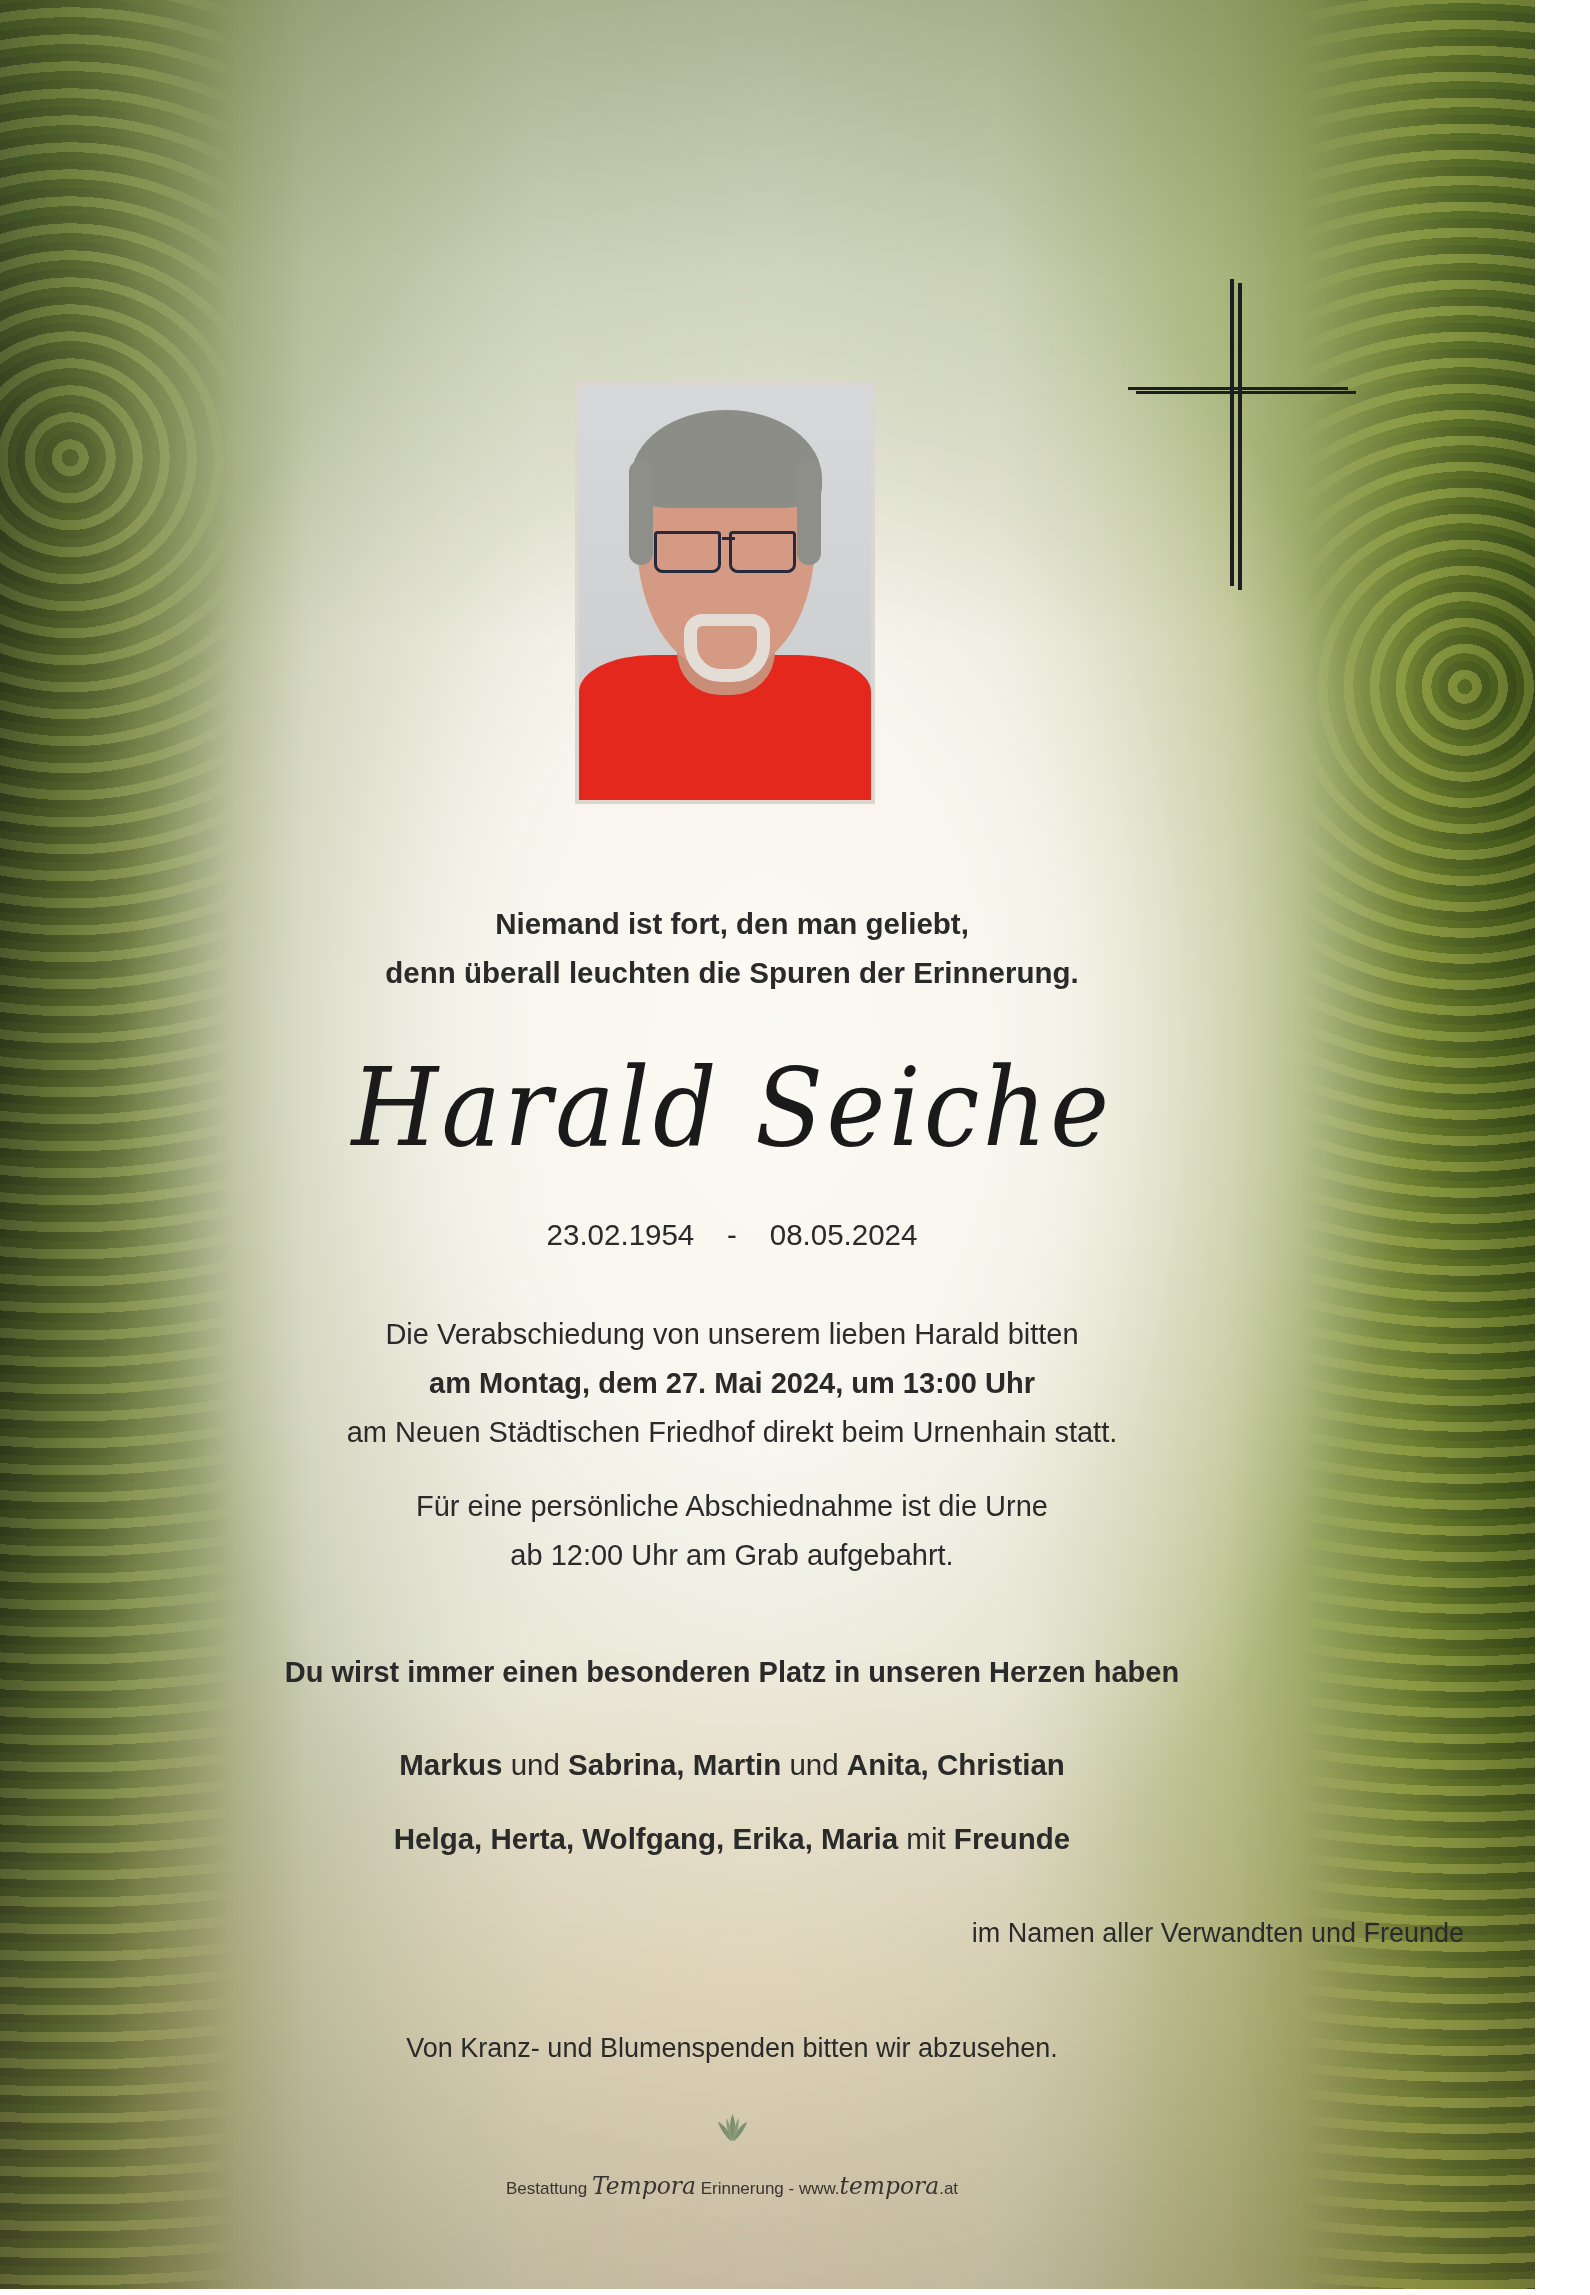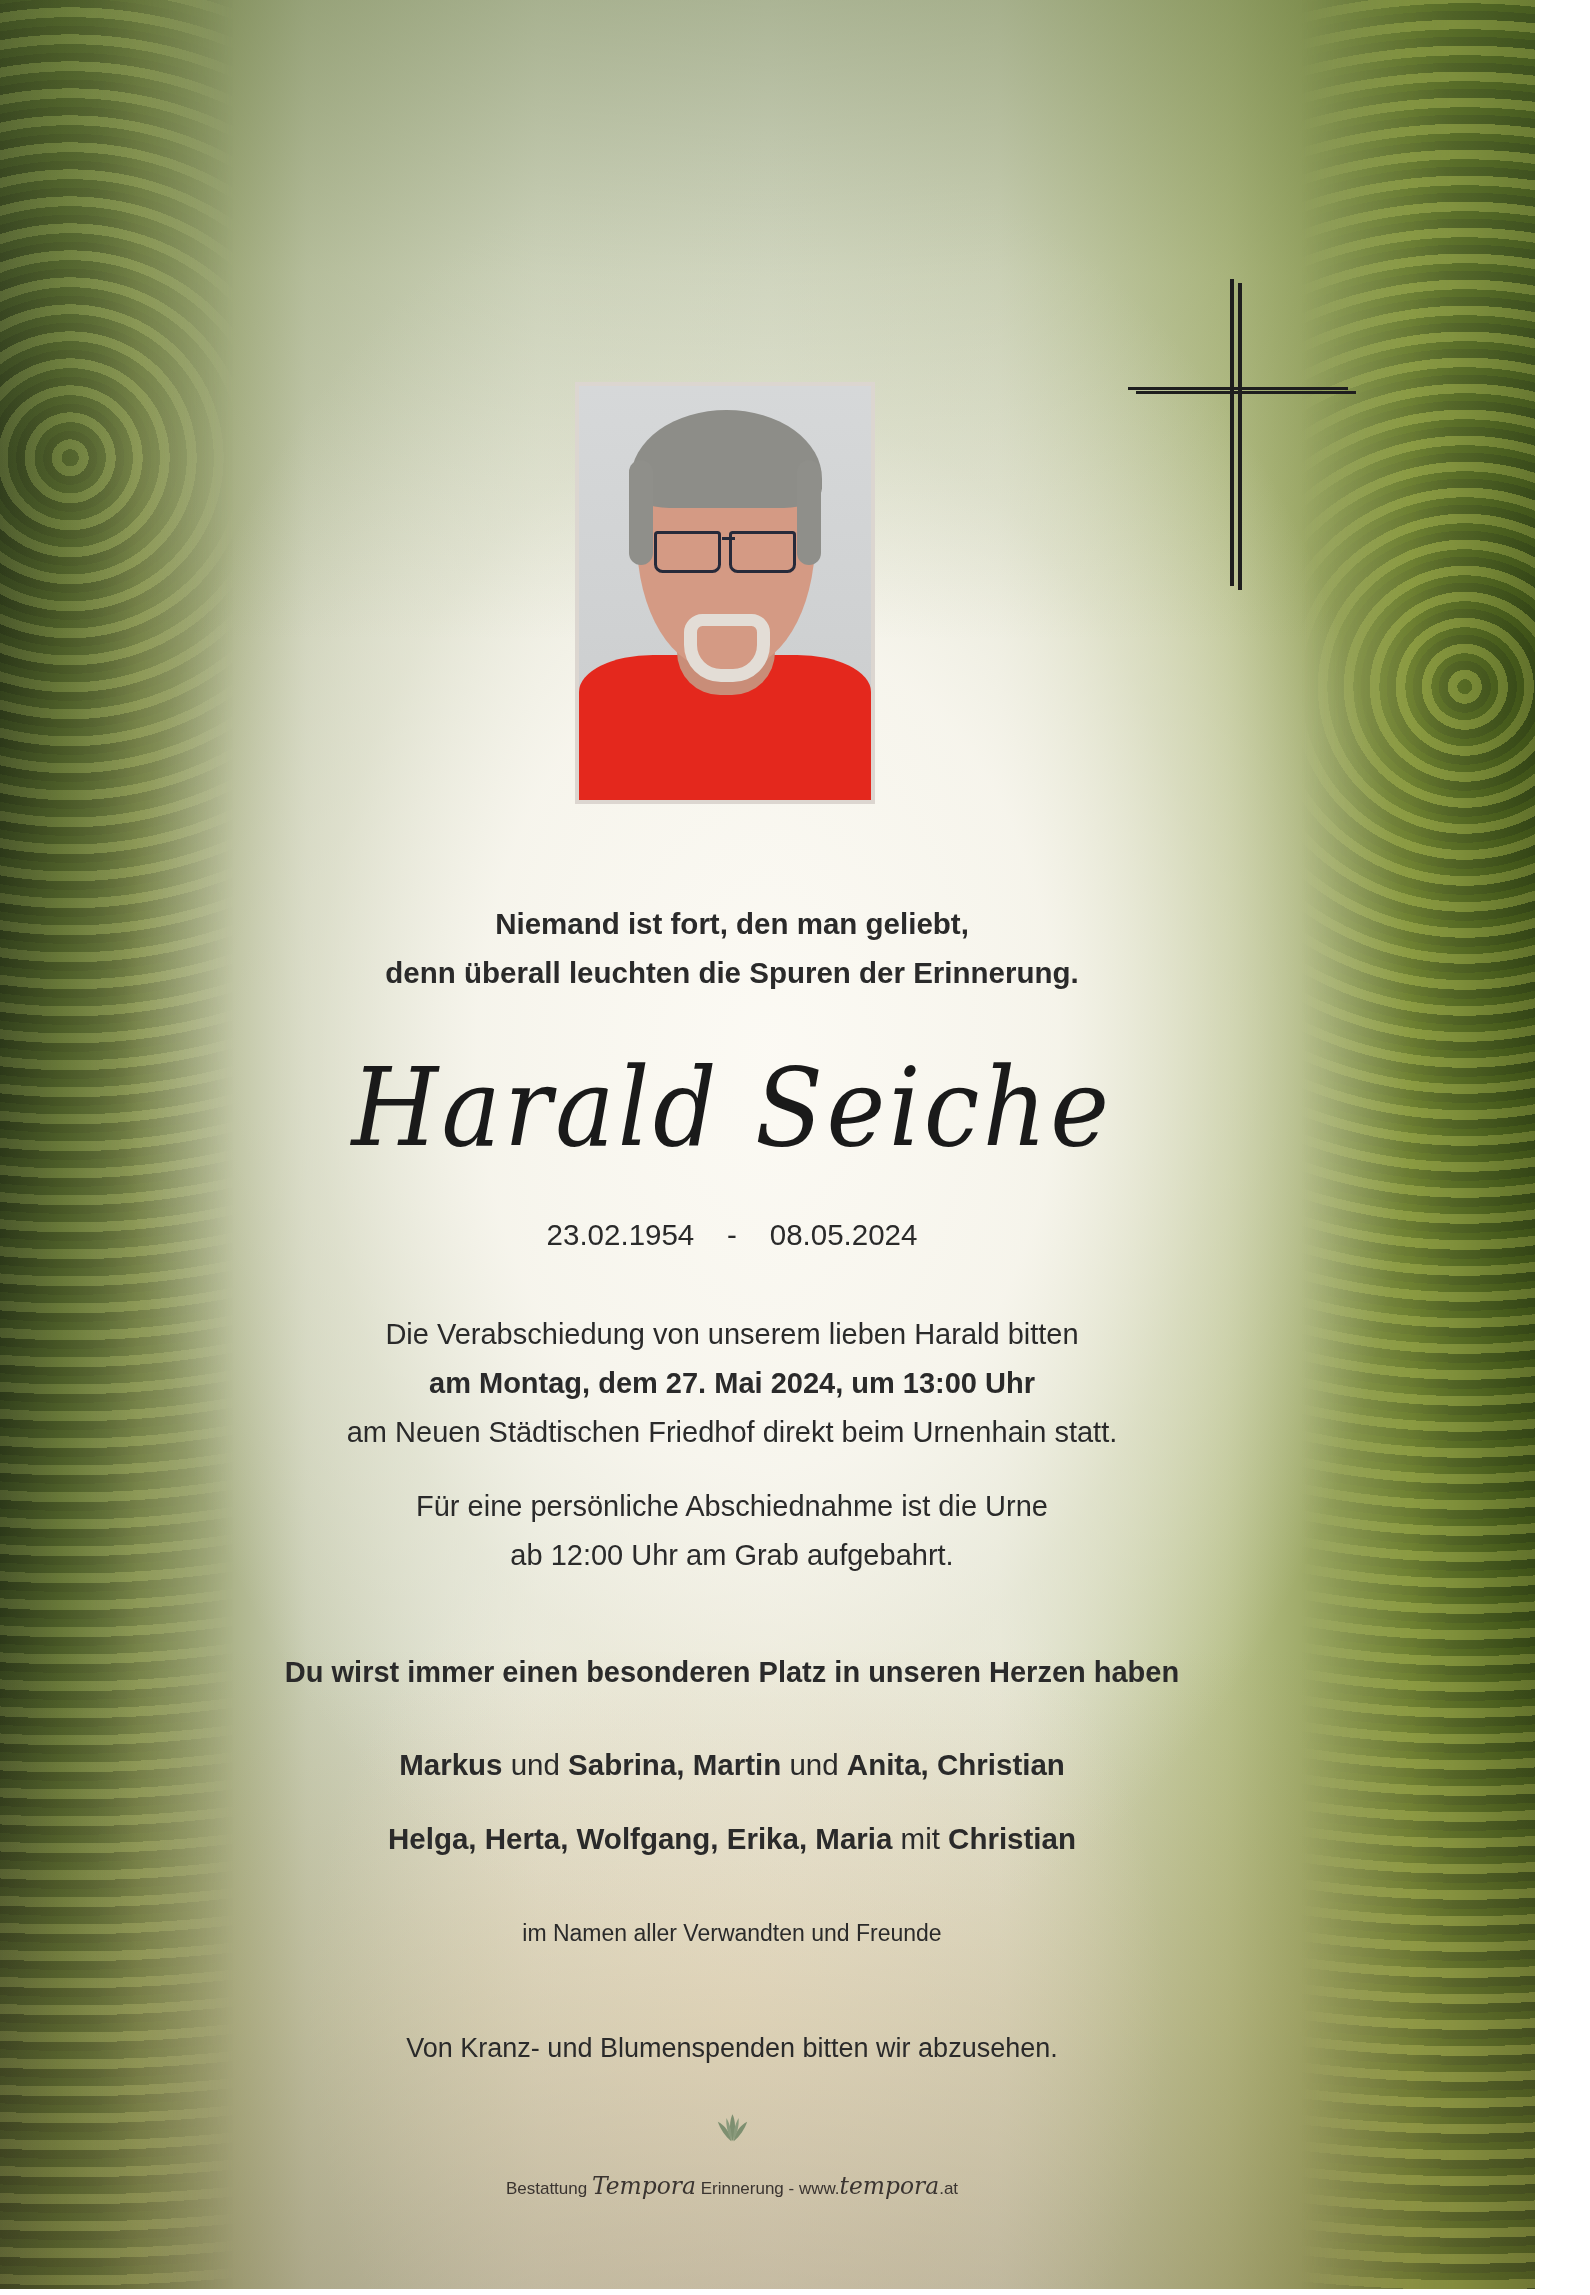--- a/index.html
+++ b/index.html
@@ -69,21 +69,21 @@
   .name {
     top: 1040px; font-family: "DejaVu Serif", "Liberation Serif", serif; font-style: italic;
     font-size: 108px; letter-spacing: 3.7px; color: #1a1a1a; line-height: 135px; transform: scaleX(0.92);
   }
   .dates { top: 1213px; font-size: 29.5px; line-height: 43px; text-align: center; }
   .ceremony { top: 1310px; font-size: 29px; line-height: 49px; }
   .urne { top: 1482px; font-size: 29px; line-height: 49px; }
   .heart { top: 1651px; font-size: 29px; line-height: 43px; font-weight: bold; }
   .family1 { top: 1743px; font-size: 29.5px; line-height: 43px; }
   .family2 { top: 1817px; font-size: 29.5px; line-height: 43px; }
-  .namens { top: 1912px; font-size: 23px; line-height: 43px; }
+  .namens { top: 1912px; font-size: 27px; line-height: 43px; text-align: right; }
   .spenden { top: 2027px; font-size: 27px; line-height: 43px; }
 
   .lotus { position: absolute; left: 713px; top: 2113px; width: 39px; height: 29.5px; }
   .footer { top: 2171px; font-size: 17px; line-height: 31px; color: #3a3430; }
   .footer .script { font-family: "DejaVu Serif", serif; font-style: italic; font-size: 23.4px; margin-top: 12px; }
 </style>
 </head>
 <body>
 
 <div class="card">
@@ -138,21 +138,21 @@
     <div>ab 12:00 Uhr am Grab aufgebahrt.</div>
   </div>
 
   <div class="text-block heart">Du wirst immer einen besonderen Platz in unseren Herzen haben</div>
 
   <div class="text-block family1">
     <span class="bold">Markus</span><span> und </span><span class="bold">Sabrina, Martin</span><span> und </span><span class="bold">Anita, Christian</span>
   </div>
 
   <div class="text-block family2">
-    <span class="bold">Helga, Herta, Wolfgang, Erika, Maria</span><span> mit </span><span class="bold">Christian</span>
+    <span class="bold">Helga, Herta, Wolfgang, Erika, Maria</span><span> mit </span><span class="bold">Freunde</span>
   </div>
 
   <div class="text-block namens">im Namen aller Verwandten und Freunde</div>
 
   <div class="text-block spenden">Von Kranz- und Blumenspenden bitten wir abzusehen.</div>
 
   <svg class="lotus" viewBox="0 0 64 48">
     <path d="M32 46 C26 30 27 12 32 2 C37 12 38 30 32 46 Z" fill="#7d8f70"></path>
     <path d="M30 46 C20 38 12 26 8 14 C20 20 28 32 30 46 Z" fill="#7d8f70"></path>
     <path d="M34 46 C44 38 52 26 56 14 C44 20 36 32 34 46 Z" fill="#7d8f70"></path>

